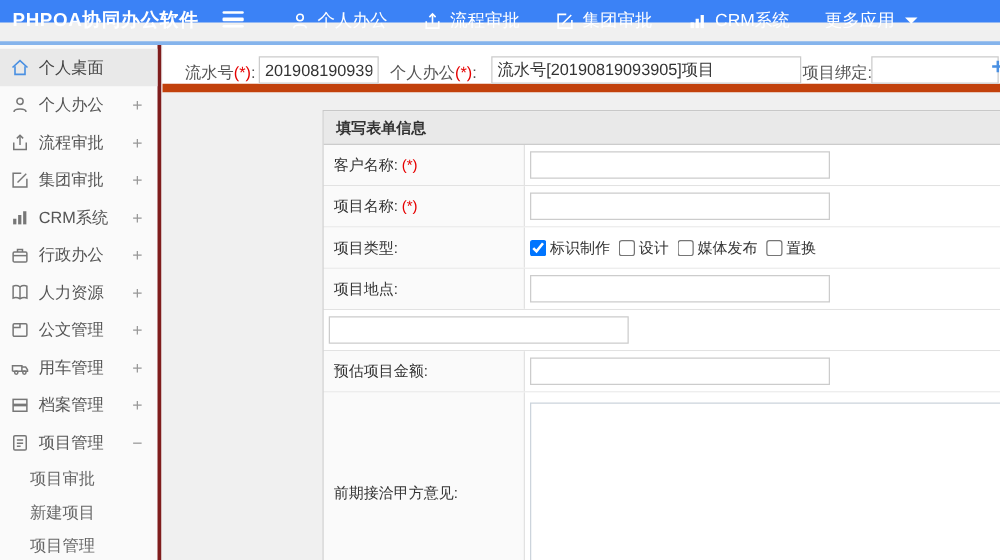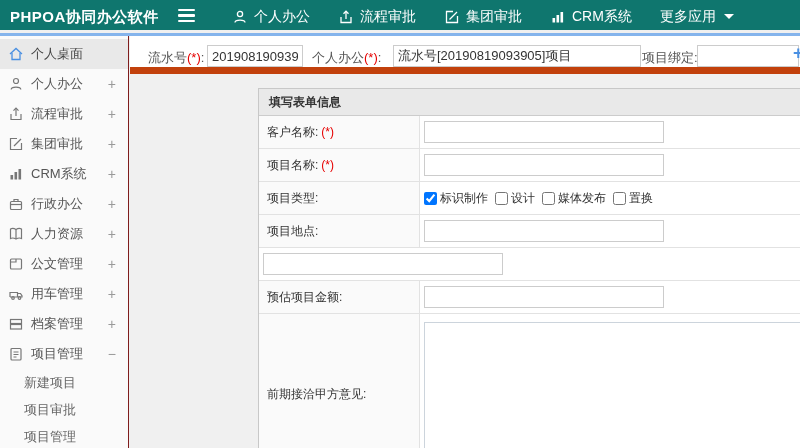--- a/index.html
+++ b/index.html
@@ -3,31 +3,31 @@
 <meta charset="utf-8">
 <style>
   html,body{margin:0;padding:0;}
   body{
     width:800px;height:448px;overflow:hidden;position:relative;
     background:#f0f0f0;
     font-family:"Liberation Sans","DejaVu Sans",sans-serif;
     -webkit-font-smoothing:antialiased;
   }
   
-  .topbar{position:absolute;left:0;top:0;width:800px;height:30px;background:#0f766e;}
+  .topbar{position:absolute;left:0;top:0;width:800px;height:18px;background:#3b82f6;}
   .topbar-divider{position:absolute;left:0;top:33px;width:800px;height:3px;background:#85b4ec;}
   .logo{position:absolute;left:10px;top:0;height:33px;line-height:33px;color:#fff;font-size:15px;font-weight:bold;letter-spacing:.5px;}
   .hamburger{position:absolute;left:178px;top:9px;width:17px;height:15px;cursor:pointer;}
   .hamburger span{display:block;width:17px;height:2.4px;background:#fff;margin-bottom:3px;border-radius:1px;}
   .topnav{position:absolute;left:218px;top:0;height:33px;display:flex;align-items:center;gap:0;}
   .topnav-item{display:flex;align-items:center;height:33px;padding:0 14px;color:#fff;font-size:14px;cursor:pointer;white-space:nowrap;}
   .topnav-item svg{margin-right:6px;}
   .caret{width:0;height:0;border-left:5px solid transparent;border-right:5px solid transparent;border-top:5px solid #fff;margin-left:8px;}
   
-  .sidebar{position:absolute;left:0;top:36px;width:129px;height:412px;background:#fafafa;border-right:1px solid #7f1d1d;box-sizing:border-box;}
+  .sidebar{position:absolute;left:0;top:36px;width:129px;height:412px;background:#fafafa;border-right:3px solid #7f1d1d;box-sizing:border-box;}
   .side-item{position:relative;height:30px;display:flex;align-items:center;padding-left:8px;cursor:pointer;}
   .side-item:first-child{margin-top:3px;}
   .side-item.active{background:#e9e9e9;}
   .side-item .lbl{margin-left:7px;font-size:13px;color:#555;}
   .side-item.active .lbl{color:#444;}
   .side-item .expand{position:absolute;right:12px;top:50%;transform:translateY(-50%);color:#999;font-size:14px;font-weight:400;}
   .side-sub{height:27px;line-height:27px;padding-left:24px;font-size:13px;color:#666;cursor:pointer;}
   .icon16{width:16px;height:16px;flex:0 0 16px;}
   
   .topstrip{position:absolute;left:130px;top:36px;width:670px;height:38px;background:#fff;border-bottom:7px solid #c2410c;box-sizing:border-box;}
@@ -187,22 +187,22 @@
     <span class="expand">+</span>
   </div>
   <div class="side-item">
     <svg class="icon16" viewBox="0 0 16 16" fill="none" stroke="#777" stroke-width="1.2">
         <rect x="3" y="2.5" width="10" height="11.5" rx="1"></rect>
         <path d="M5.5 6 H10.5 M5.5 8.5 H10.5 M5.5 11 H8.5"></path>
       </svg>
     <span class="lbl">项目管理</span>
     <span class="expand">−</span>
   </div>
+  <div class="side-sub">项目审批</div>
   <div class="side-sub">新建项目</div>
-  <div class="side-sub">项目审批</div>
   <div class="side-sub">项目管理</div>
 </div>
 
 <div class="topstrip">
   <span class="ts-label" style="left:18px"><span>流水号</span><span class="ts-req">(*)</span><span>:</span></span>
   <input class="ts-input" style="left: 77px; width: 86px;" value="20190819093905">
   <span class="ts-label" style="left:182px"><span>个人办公</span><span class="ts-req">(*)</span><span>:</span></span>
   <input class="ts-input" style="left: 263px; width: 238px;" value="流水号[20190819093905]项目">
   <span class="ts-label" style="left:512px">项目绑定:</span>
   <input class="ts-input" style="left: 567px; width: 92px;" value="">

